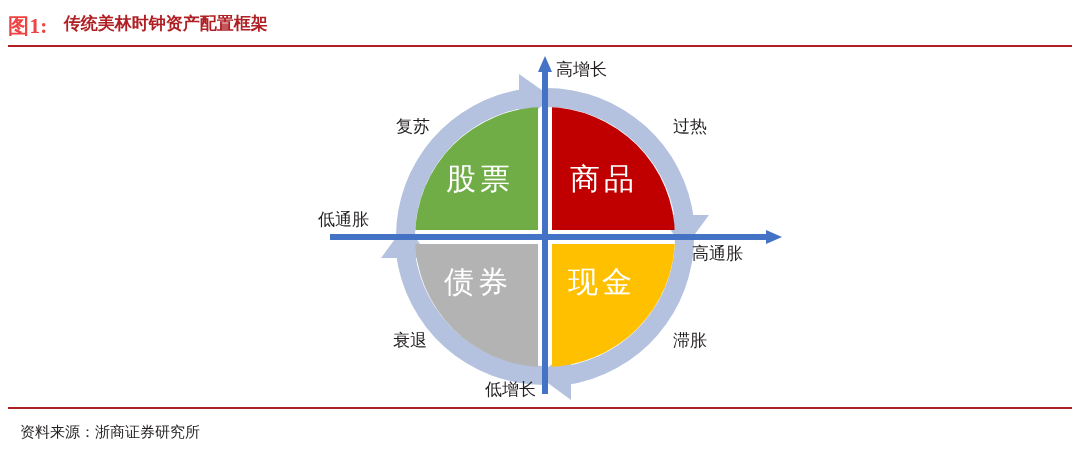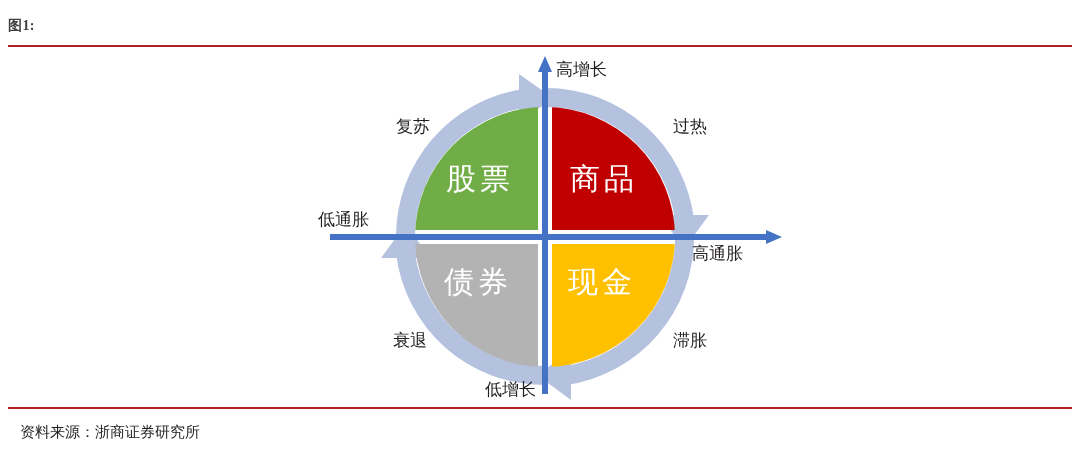--- a/index.html
+++ b/index.html
@@ -19,23 +19,23 @@
   #figure-title-row {
     position: absolute;
     left: 0;
     top: 0;
     width: 1080px;
     height: 46px;
     display: flex;
     align-items: center;
   }
   .fig-label {
-    font-size: 14px;
+    font-size: 21px;
     font-weight: bold;
-    color: #404040;
+    color: #ef4444;
     letter-spacing: 0.4px;
     margin-left: 8px;
     white-space: nowrap;
     margin-top: 6px;
   }
   .fig-title {
     font-size: 17px;
     font-weight: bold;
     color: #B01F24;
     margin-left: 16px;
@@ -102,20 +102,21 @@
     font-family: "Liberation Serif", "DejaVu Serif", serif;
     font-size: 17px;
     fill: #231F20;
   }
 </style>
 </head>
 <body>
 
 <div id="figure-title-row">
   <span class="fig-label">图1:</span>
+  <span class="fig-title">传统美林时钟资产配置框架</span>
 </div>
 <div class="rule-top"></div>
 
 <div id="clock-diagram">
   <svg id="clock-svg" width="1080" height="361" viewBox="0 0 1080 361">
 
     <defs>
 
       <mask id="quadGap">
         <rect x="0" y="0" width="1080" height="361" fill="#fff"></rect>

